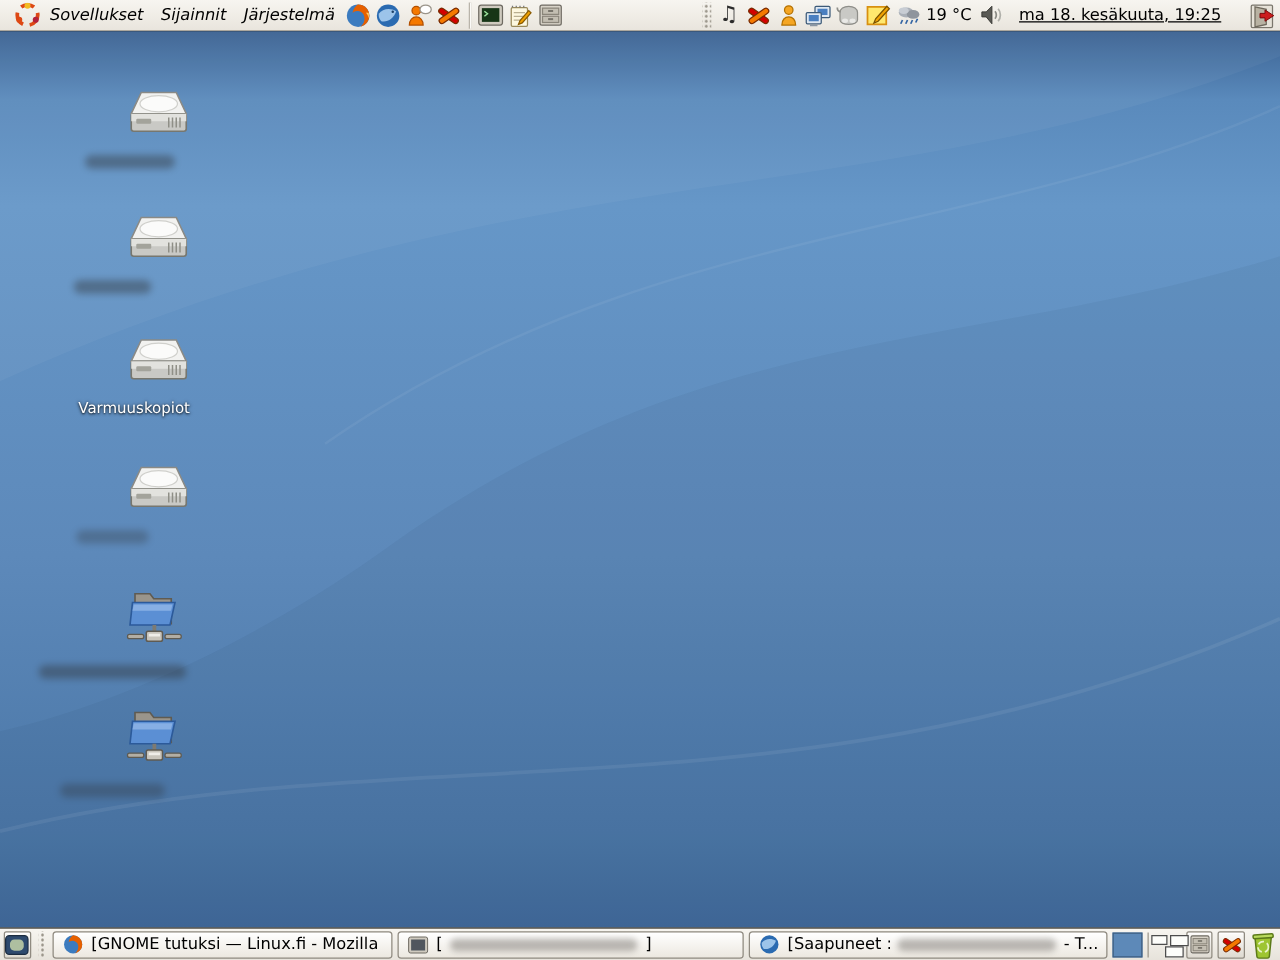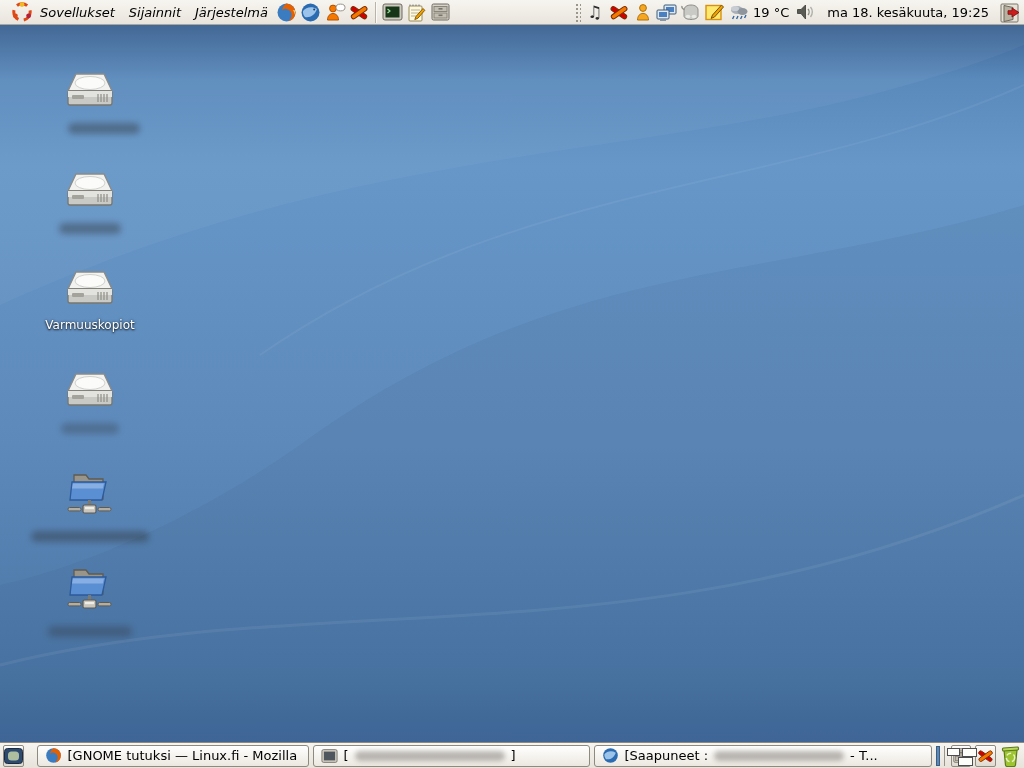--- a/index.html
+++ b/index.html
@@ -17,28 +17,28 @@
   }
   .menu-item{display:flex;align-items:center;gap:6px;height:25px;padding:12px 7px;cursor:default;font-style:italic;}
   .menu-item span{line-height:25px;}
   .panel-icon{width:24px;height:25px;display:flex;align-items:center;justify-content:center;}
   .panel-sep{width:1px;height:21px;background:#b9b4aa;border-right:1px solid #fbfaf7;margin:0 4px;}
   .drag-handle{width:7px;height:21px;margin:0 2px;
     background-image:radial-gradient(circle,#9b968b 1px,transparent 1.2px);
     background-size:4px 4px;background-position:1px 1px;}
   .tray{display:flex;align-items:center;margin-left:auto;}
   .weather-temp{margin:0 4px 0 2px;white-space:nowrap;}
-  .clock{margin:0 8px 0 10px;white-space:nowrap;}
+  .clock{margin:0 20px 0 10px;white-space:nowrap;text-decoration:underline;}
   
   #desktop{
     position:absolute;top:25px;left:0;width:1024px;height:717px;
     background:linear-gradient(to bottom,#3b6292 0px,#5a8abc 55px,#6697c8 140px,#5d89ba 420px,#4b77a7 640px,#41699a 100%);
   }
   #wallpaper-art{position:absolute;top:0;left:0;}
-  .desk-icon{position:absolute;left:28px;width:124px;text-align:center;cursor:default;}
+  .desk-icon{position:absolute;left:28px;width:124px;text-align:right;cursor:default;}
   .desk-icon .glyph{display:inline-block;}
   .icon-label{
     margin-top:4px;color:#fff;font-size:12px;
     text-shadow:0 1px 2px rgba(0,0,0,.85), 0 0 3px rgba(0,0,0,.5);
   }
   .smudge{
     height:11px;border-radius:6px;background:#2f3338;opacity:.42;
     filter:blur(3px);margin:7px auto 0 auto;
   }
   .desk-icon:nth-of-type(1) .smudge{width:72px;margin-left:40px;}
@@ -361,21 +361,21 @@
         <svg width="17" height="16" viewBox="0 0 21 20">
           <rect x="1" y="2" width="19" height="16" rx="2" fill="#cfcabf" stroke="#6e6a62" stroke-width="1"></rect>
           <rect x="3.5" y="4.5" width="14" height="11" fill="#50565e"></rect>
         </svg>
       </span>
       <span class="t">[</span>
       <span class="task-smudge" style="width:150px"></span>
       <span class="t">]</span>
     </div>
 
-    <div class="task-btn" style="width:338px">
+    <div class="task-btn" style="width:287px">
       <span style="display:flex">
         <svg width="17" height="17" viewBox="0 0 21 21">
           <circle cx="10.5" cy="10.5" r="9" fill="#2b6bb1"></circle>
           <path d="M3 9c3-4 9-5 14-2-2 6-7 9-12 8-1.5-1.6-2.3-3.8-2-6z" fill="#9cc4ea"></path>
         </svg>
       </span>
       <span class="t">[Saapuneet :</span>
       <span class="task-smudge" style="width:130px"></span>
       <span class="t">- T...</span>
     </div>

